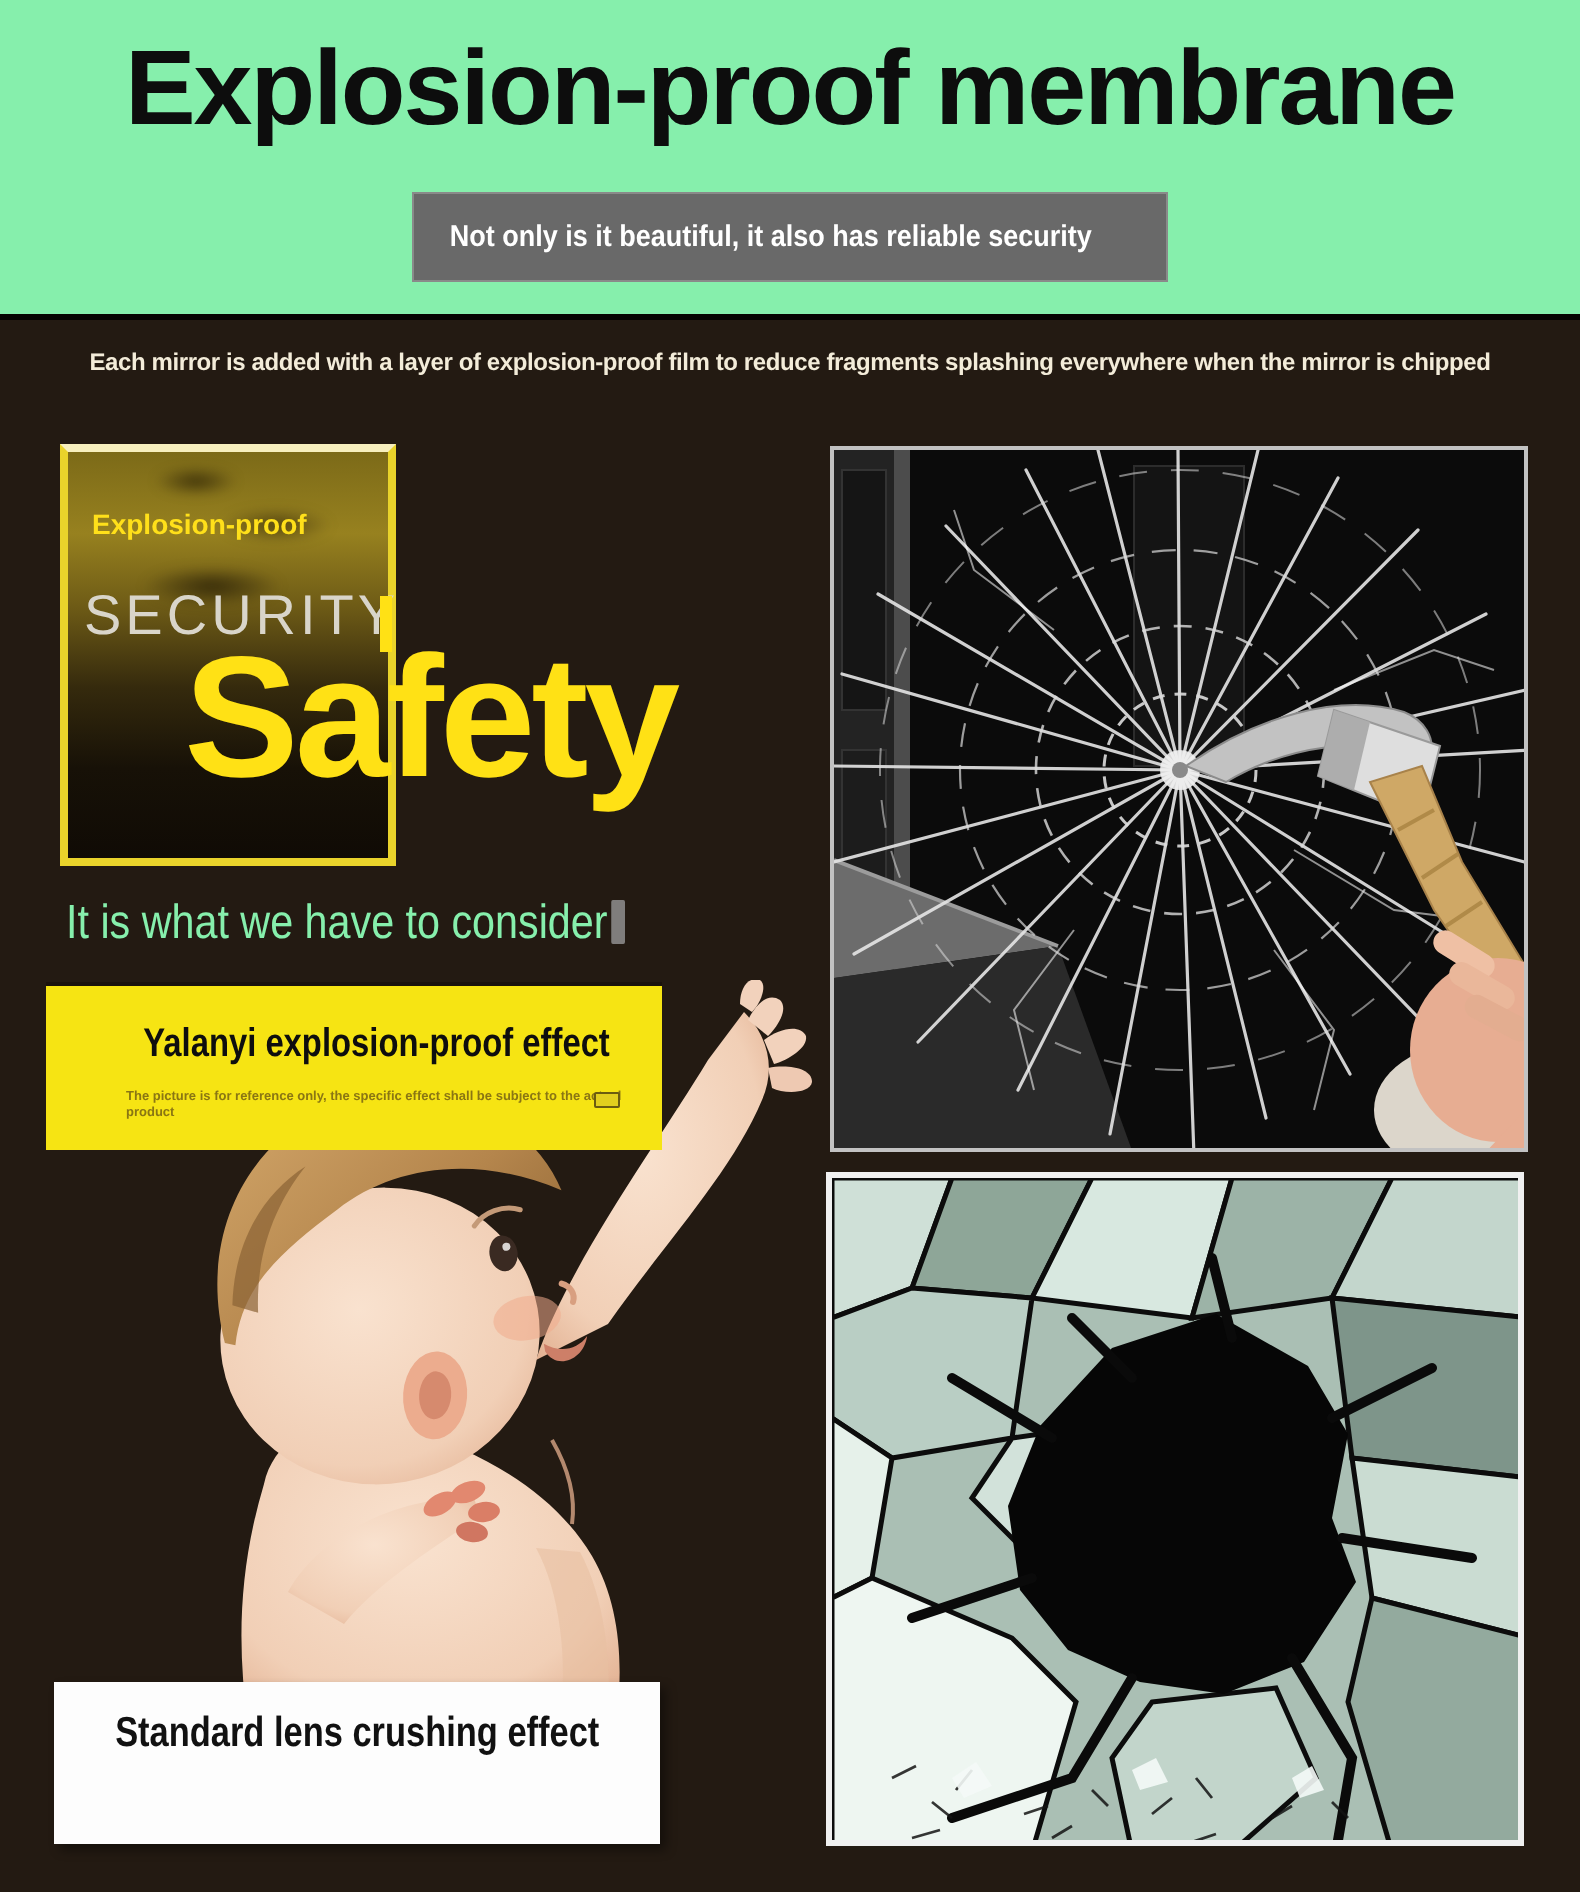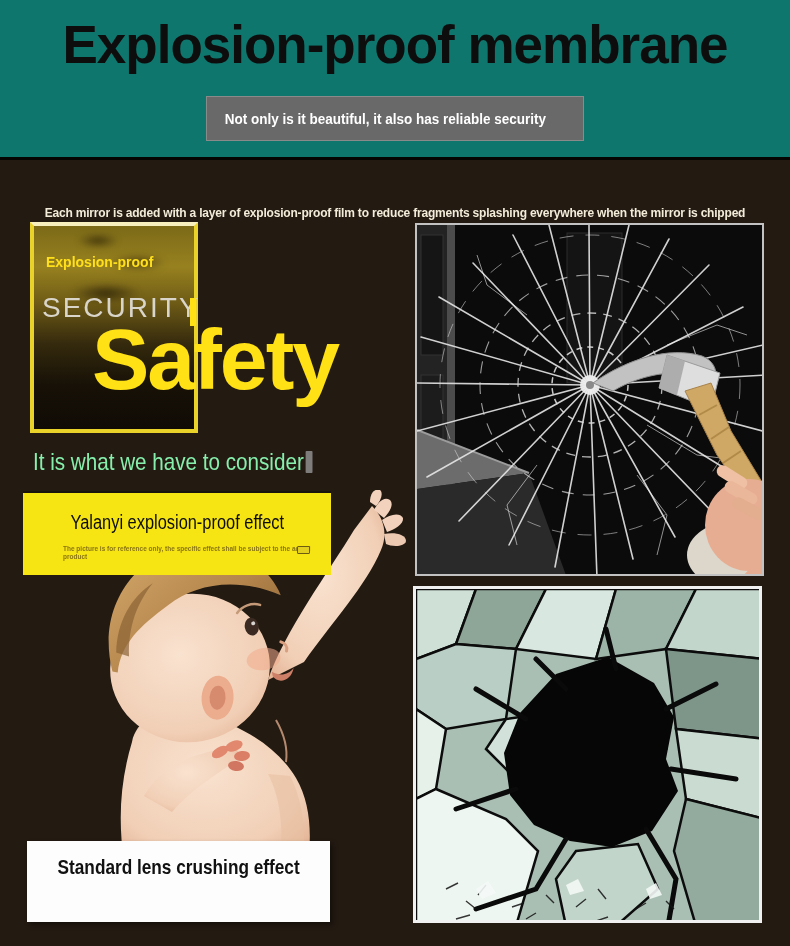--- a/index.html
+++ b/index.html
@@ -1,33 +1,33 @@
 <!DOCTYPE html>
 <html><head>
 <meta charset="utf-8">
 <style>
   html,body{margin:0;padding:0;background:#ffffff;}
   *{box-sizing:border-box;}
   #stage{position:relative;width:790px;height:946px;overflow:hidden;
          font-family:"Liberation Sans","DejaVu Sans",sans-serif;background:#fdfdfd;}
 
   
-  .header{position:absolute;left:0;top:0;width:790px;height:157px;background:#0f766e;}
+  .header{position:absolute;left:0;top:0;width:790px;height:157px;background:#86efac;}
   .main-title{position:absolute;left:0;top:14px;width:790px;text-align:center;
               font-size:53px;font-weight:bold;color:#0d0d0d;letter-spacing:-1px;white-space:nowrap;}
   .banner{position:absolute;left:206px;top:96px;width:378px;height:45px;
           background:#696969;border:1px solid #8a8a8a;display:flex;align-items:center;justify-content:flex-start;}
   .banner span{color:#ffffff;font-weight:bold;font-size:15px;white-space:nowrap;
                display:inline-block;transform:scaleX(.9);}
 
   
   .dark{position:absolute;left:0;top:157px;width:790px;height:789px;
         background:#231a12;border-top:3px solid #060402;}
   .caption{position:absolute;left:0;top:14px;width:790px;text-align:center;
-           color:#f3ecd9;font-size:12px;font-weight:bold;letter-spacing:-.2px;white-space:nowrap;margin-top:32px;}
+           color:#f3ecd9;font-size:12px;font-weight:bold;letter-spacing:-.2px;white-space:nowrap;}
 
   
   .gold-box{position:absolute;left:30px;top:62px;width:168px;height:211px;
             border:4px solid #e9d32b;border-top-color:#f7efbe;
             background:linear-gradient(180deg,#7c6a18 0%,#97811f 20%,#6e5b16 38%,#352a0d 58%,#171107 78%,#100b05 100%);
             overflow:visible;}
   .gold-blur{position:absolute;left:0;top:0;width:100%;height:60%;
              background:
                radial-gradient(30px 10px at 40% 12%, rgba(40,30,5,.8), transparent 70%),
                radial-gradient(40px 12px at 65% 30%, rgba(50,38,8,.7), transparent 70%),
@@ -41,22 +41,22 @@
 
   .tagline{position:absolute;left:33px;top:288px;color:#86efac;font-weight:normal;
            font-size:24px;white-space:nowrap;z-index:3;}
   .tagline .condense{display:inline-block;transform:scaleX(.86);transform-origin:left center;}
   .text-cursor{display:inline-block;width:8px;height:22px;background:#8f8f8f;
                margin-left:2px;vertical-align:-3px;opacity:.85;border-radius:1px;}
 
   
   .effect-box{position:absolute;left:23px;top:333px;width:308px;height:82px;
               background:#f6e413;z-index:4;box-shadow:0 -2px 0 rgba(0,0,0,.25);}
-  .effect-title{position:absolute;left:0;top:18px;width:100%;text-align:center;
-                color:#0e0e0e;font-weight:normal;font-size:20px;white-space:nowrap;}
+  .effect-title{position:absolute;left:0;top:18px;width:100%;text-align:right;
+                color:#0e0e0e;font-weight:bold;font-size:20px;white-space:nowrap;}
   .effect-title .condense{display:inline-block;transform:scaleX(.82);transform-origin:center;}
   .disclaimer{position:absolute;left:40px;top:52px;width:250px;
               color:#8a7613;font-weight:bold;font-size:6.5px;line-height:8px;}
   .stamp{display:inline-block;width:13px;height:8px;background:#e2cf1e;
          border:1px solid #6b5c10;border-radius:1px;vertical-align:-1px;margin-left:2px;
          position:absolute;left:232px;top:1px;}
 
   
   .photo{position:absolute;overflow:hidden;}
   .glass-top{left:415px;top:63px;width:349px;height:353px;border:2px solid #c2c2c2;z-index:2;background:#0b0b0b;}

